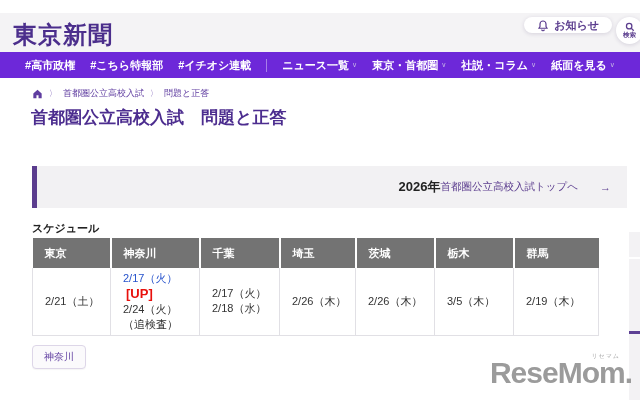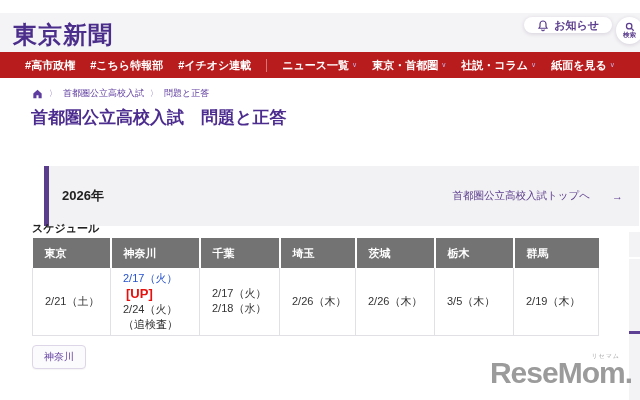--- a/index.html
+++ b/index.html
@@ -33,21 +33,21 @@
     background:#fff; border-radius:50%; border:none;
     display:flex; flex-direction:column; align-items:center; justify-content:center;
     box-shadow:0 1px 4px rgba(40,20,80,.15);
     color:#5b3d8e; cursor:pointer; font-family:"Liberation Sans",sans-serif;
   }
   .search-circle .s-label { font-size:6.5px; font-weight:bold; margin-top:-1px; }
 
   
   .nav {
     position:absolute; left:0; top:52px; width:640px; height:26px;
-    background:#b91c1c; display:flex; align-items:center; justify-content:center;
+    background:#6d28d9; display:flex; align-items:center; justify-content:center;
     gap:15px; font-size:11px; font-weight:bold; color:#fff;
   }
   .nav a { color:#fff; text-decoration:none; cursor:pointer; display:flex; align-items:center; gap:3px; }
   .nav .chev { font-size:7px; color:#c3b2e5; font-weight:normal; }
   .nav .divider { width:1px; height:13px; background:rgba(255,255,255,.4); }
 
   
   .breadcrumb {
     position:absolute; left:32px; top:87px;
     display:flex; align-items:center; gap:6px;
@@ -57,23 +57,23 @@
   .breadcrumb a { color:#5f3da0; text-decoration:none; cursor:pointer; }
 
   
   .page-title {
     position:absolute; left:31px; top:106px;
     font-size:17px; font-weight:bold; color:#4c2d8f;
   }
 
   
   .year-box {
-    position:absolute; left:44px; top:166px; width:595px; height:60px;
+    position:absolute; left:32px; top:166px; width:595px; height:42px;
     background:#f2f1f3; border-left:5px solid #5b3d8e;
-    display:flex; align-items:center; justify-content:space-between;
+    display:flex; align-items:center; justify-content:flex-end;
     padding:0 16px 0 13px;
   }
   .year-box .year { font-size:13px; font-weight:bold; color:#222; }
   .year-box a {
     font-size:10.5px; color:#5b3d8e; text-decoration:none; font-weight:normal;
     cursor:pointer; display:flex; align-items:center; gap:22px;
   }
   .year-box .arrow { font-size:11px; }
 
   

